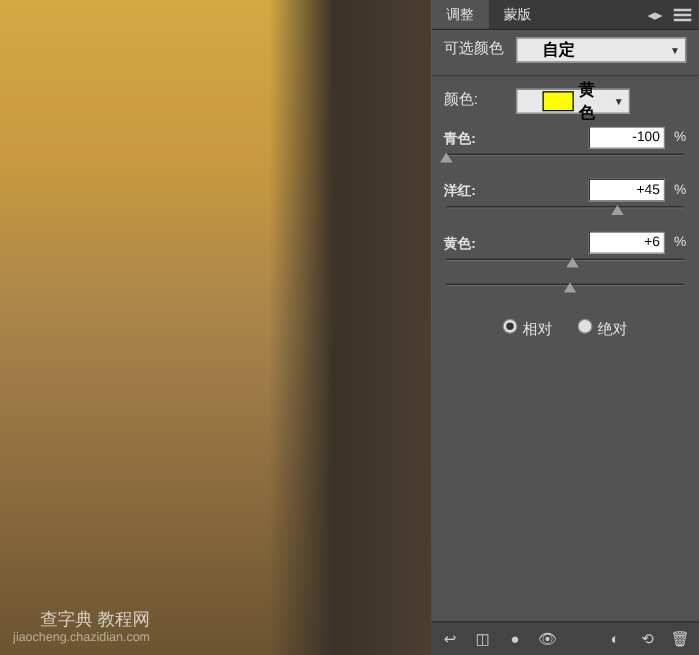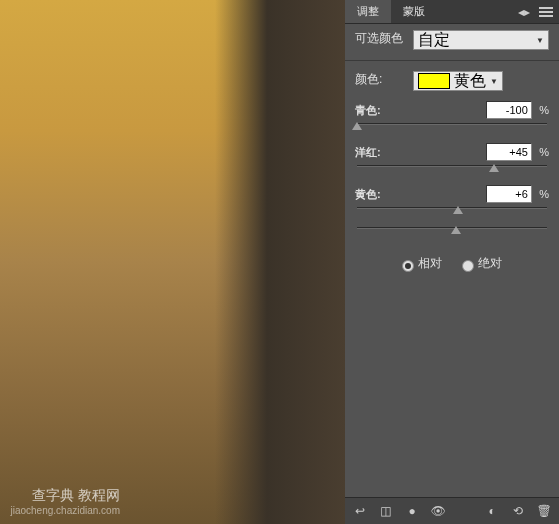--- a/index.html
+++ b/index.html
@@ -77,23 +77,24 @@
       min-width: 52px;
     }
     .dropdown {
       flex: 1;
       background: #e8e8e8;
       color: #000;
       border: 1px solid #888;
       height: 20px;
       display: flex;
       align-items: center;
-      padding: 0 4px;
-      font-size: 16px;
-      position: relative;
+      padding: 0 20px;
+      font-size: 13px;
+      position: relative;
+      font-weight: bold;
     }
     .dropdown::after {
       content: '▼';
       position: absolute;
       right: 4px;
       font-size: 8px;
       color: #333;
     }
     .color-swatch {
       width: 32px;
@@ -114,21 +115,21 @@
       display: flex;
       align-items: center;
       justify-content: space-between;
       margin-bottom: 4px;
     }
     .slider-label {
       font-size: 11px;
       font-weight: bold;
     }
     .value-input {
-      width: 46px;
+      width: 61px;
       height: 18px;
       background: #fff;
       color: #000;
       border: 1px inset #888;
       text-align: right;
       padding: 0 3px;
       font-size: 11px;
     }
     .percent {
       margin-left: 4px;
@@ -153,21 +154,21 @@
       transform: translateX(-5px);
     }
     .radio-row {
       display: flex;
       justify-content: center;
       gap: 20px;
       padding: 12px 10px;
     }
     .radio-item {
       display: flex;
-      align-items: flex-end;
+      align-items: flex-start;
       gap: 4px;
     }
     .radio {
       width: 12px;
       height: 12px;
       border-radius: 50%;
       border: 1px solid #888;
       background: #e0e0e0;
       display: flex;
       align-items: center;

